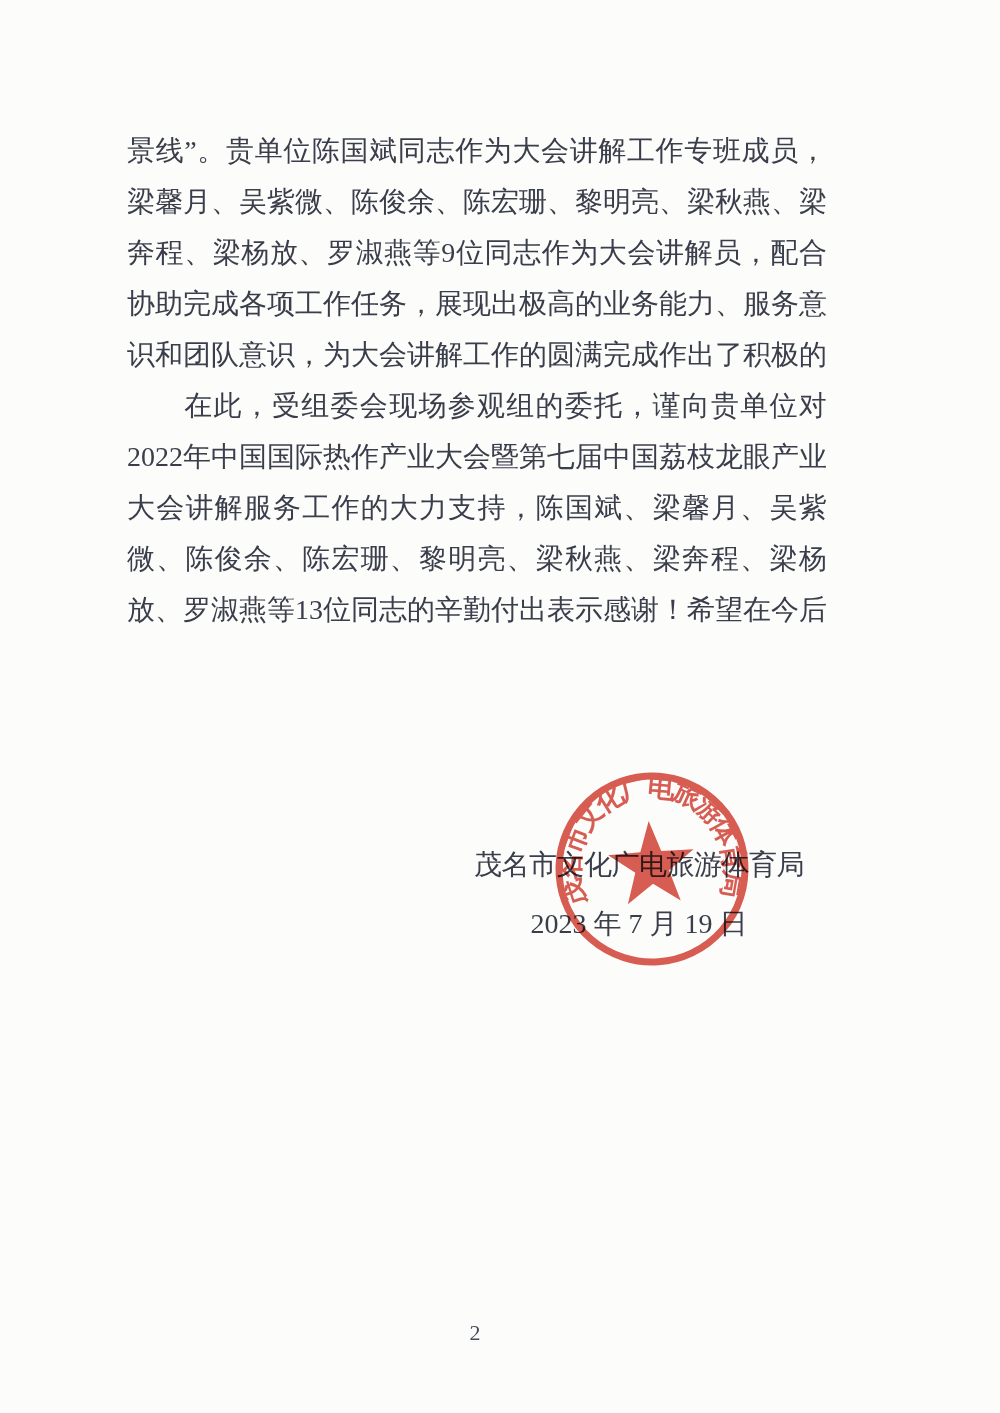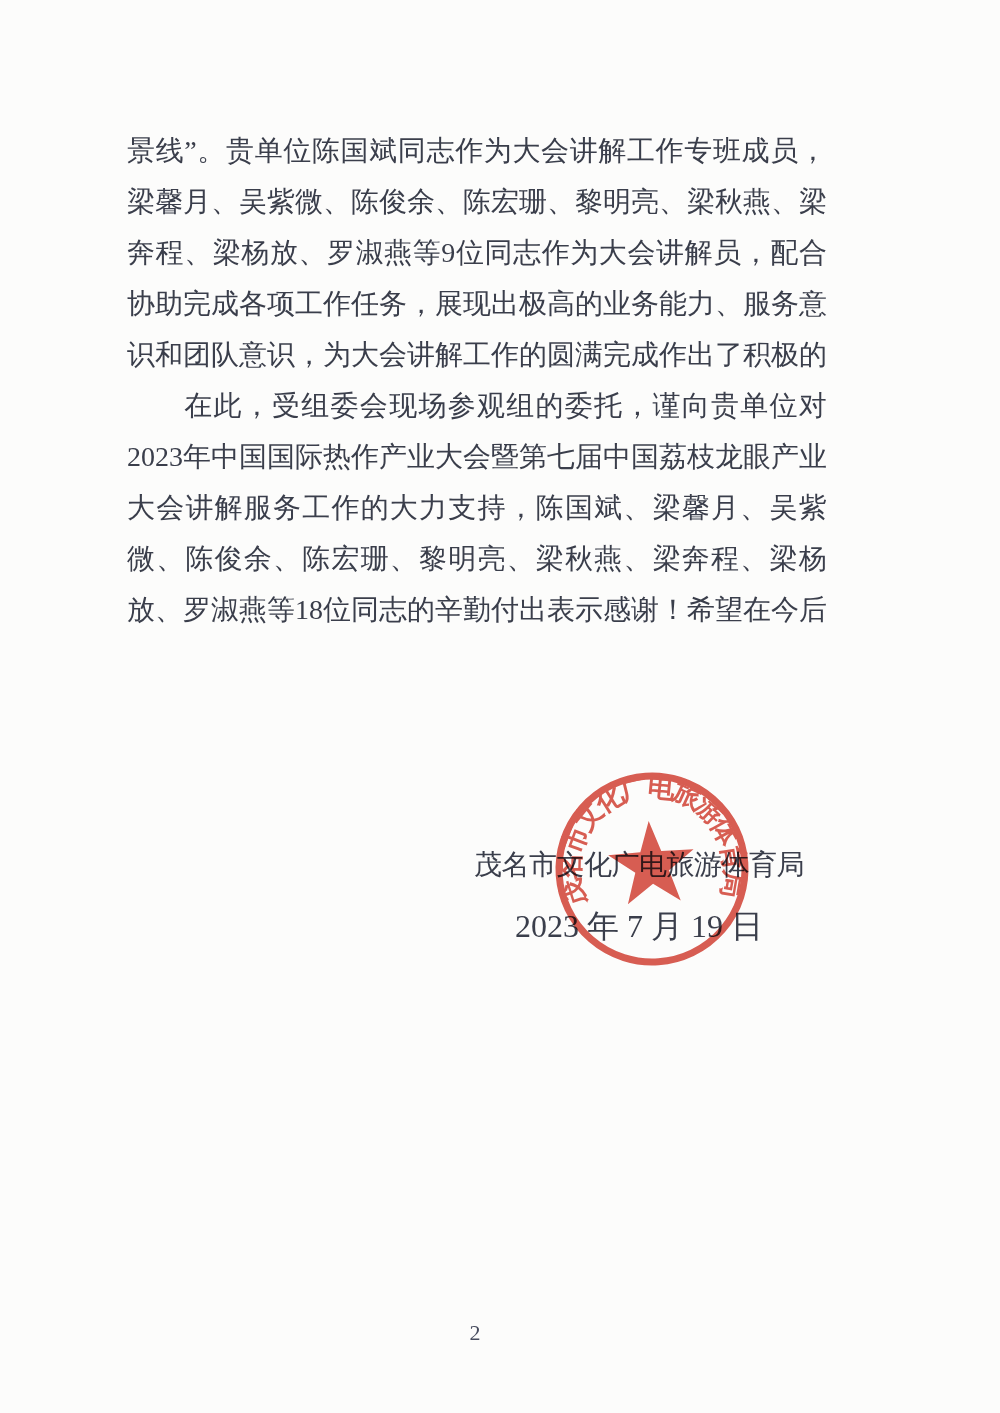--- a/index.html
+++ b/index.html
@@ -41,21 +41,21 @@
     text-align:center;
     color:#3a3e4b;
   }
   .sig-org{
     font-size:28px;
     letter-spacing:-0.5px;
     white-space:nowrap;
   }
   .sig-date{
     margin-top:21px;
-    font-size:32px;
+    font-size:28px;
     white-space:nowrap;
   }
   
   .seal{
     position:absolute;
     left:552px;top:769px;
     width:200px;height:200px;
     mix-blend-mode:multiply;
     opacity:0.88;
     transform:rotate(-4deg);
@@ -235,21 +235,21 @@
         <span>托</span>
         <span>，</span>
         <span>谨</span>
         <span>向</span>
         <span>贵</span>
         <span>单</span>
         <span>位</span>
         <span>对</span>
       </div>
     <div class="jline">
-        <span>2023</span>
+        <span>2022</span>
         <span>年</span>
         <span>中</span>
         <span>国</span>
         <span>国</span>
         <span>际</span>
         <span>热</span>
         <span>作</span>
         <span>产</span>
         <span>业</span>
         <span>大</span>
@@ -319,21 +319,21 @@
         <span>梁</span>
         <span>杨</span>
       </div>
     <div class="jline">
         <span>放</span>
         <span>、</span>
         <span>罗</span>
         <span>淑</span>
         <span>燕</span>
         <span>等</span>
-        <span>18</span>
+        <span>13</span>
         <span>位</span>
         <span>同</span>
         <span>志</span>
         <span>的</span>
         <span>辛</span>
         <span>勤</span>
         <span>付</span>
         <span>出</span>
         <span>表</span>
         <span>示</span>

